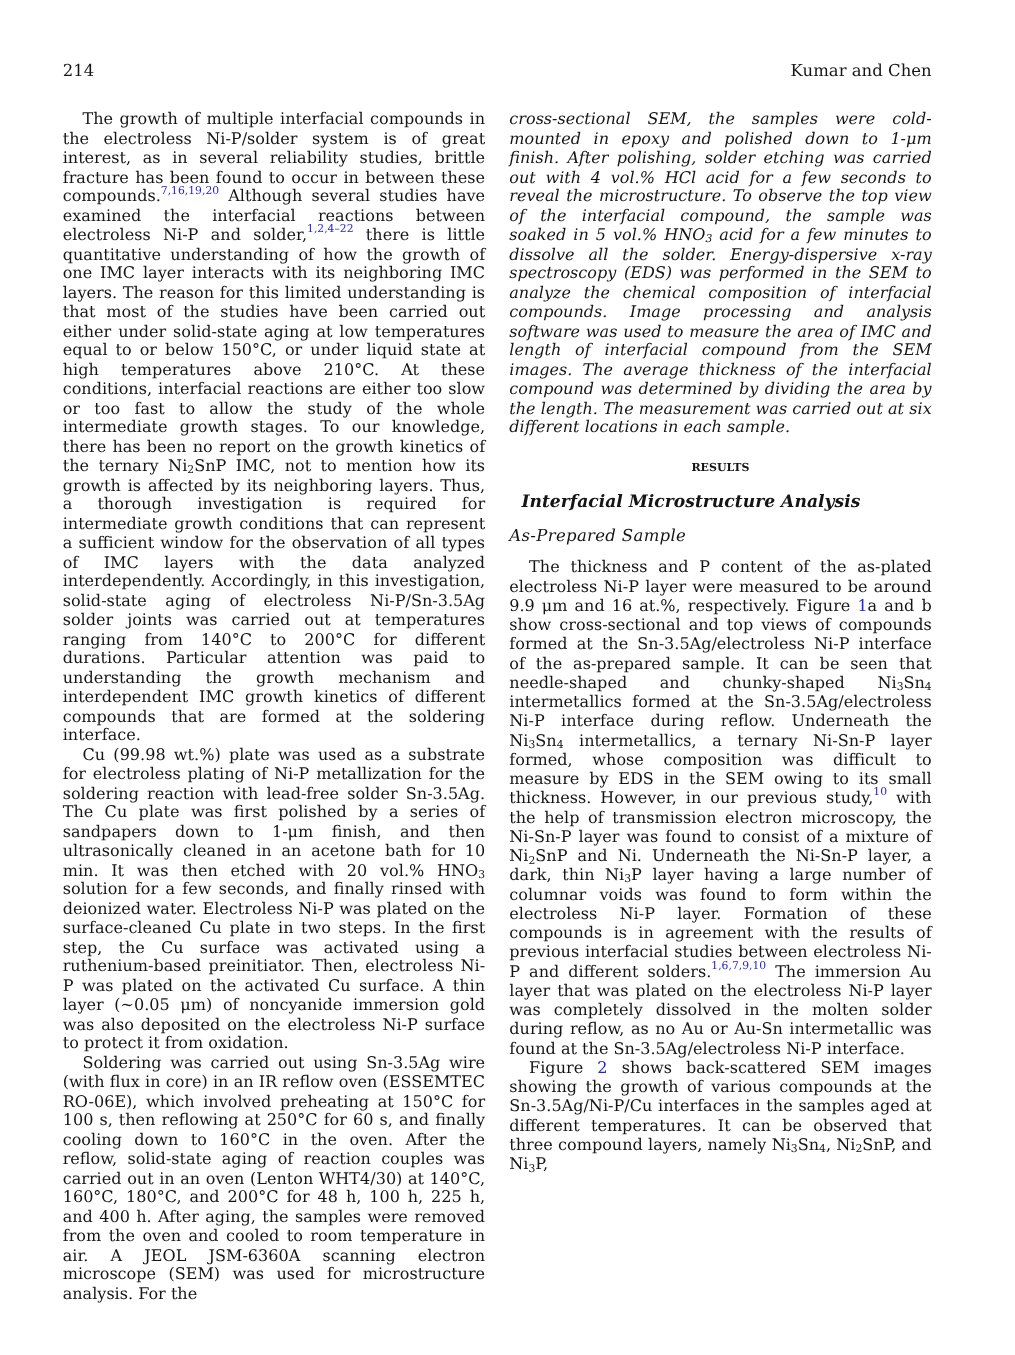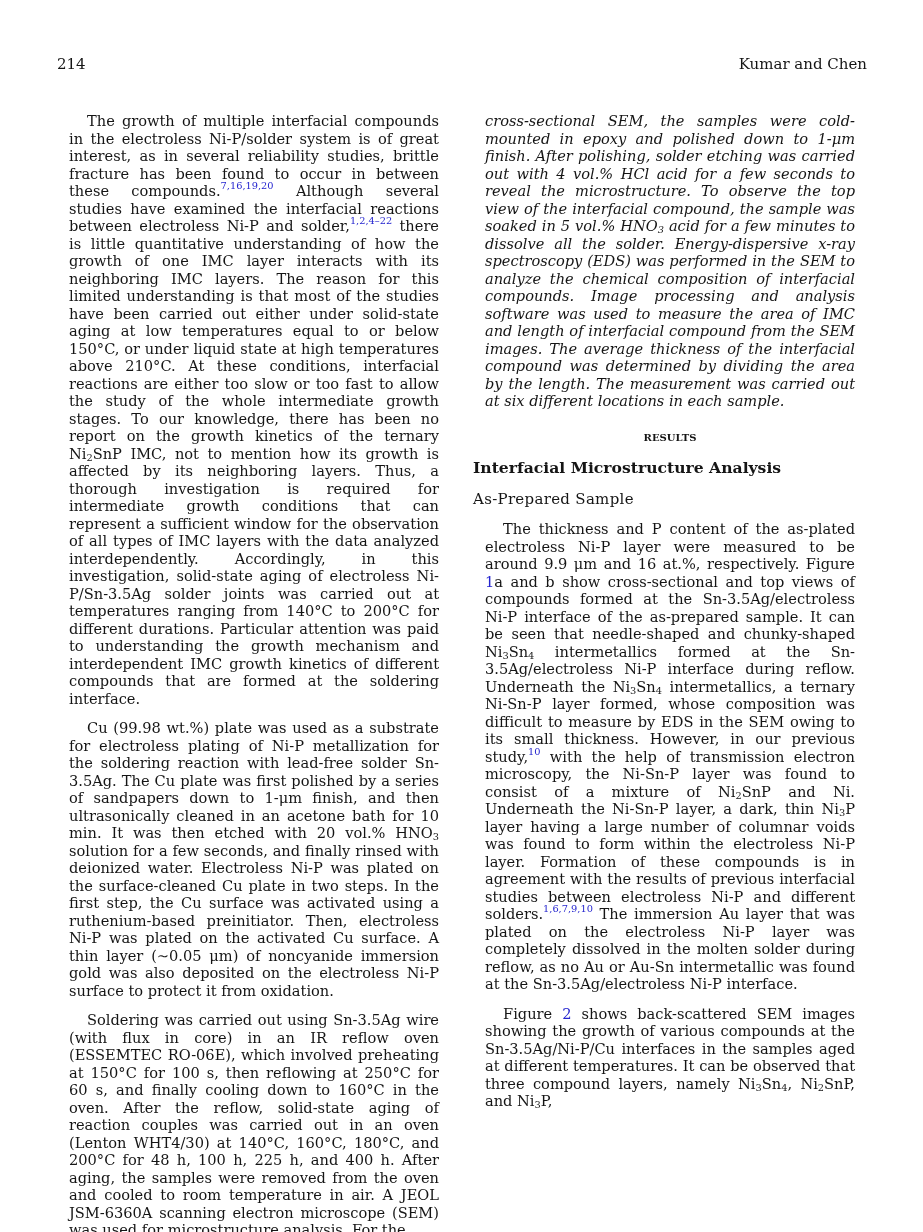--- a/index.html
+++ b/index.html
@@ -11,61 +11,63 @@
     width: 923px;
     height: 1232px;
     overflow: hidden;
     font-family: "DejaVu Serif", "Liberation Serif", serif;
     color: #151515;
   }
   .page {
     box-sizing: border-box;
     width: 923px;
     height: 1232px;
-    padding: 56px 56px 0 57px;
+    padding: 56px 76px 0 57px;
   }
   .header {
     display: flex;
     justify-content: space-between;
     align-items: baseline;
     font-size: 15px;
     line-height: 17px;
   }
   .columns {
     display: flex;
     gap: 22px;
     margin-top: 27px;
   }
   .col {
     width: 394px;
     font-size: 14.6px;
     line-height: 17.5px;
     text-align: justify;
   }
   .para {
-    margin: 12px;
+    margin: 0;
     text-indent: 18px;
   }
   .para.noindent {
     text-indent: 0;
     font-style: italic;
   }
   .h1 {
     text-align: center;
     font-weight: bold;
     font-size: 10px;
     margin: 19px 0 12px 0;
   }
   .h2 {
     font-weight: bold;
     font-size: 15.6px;
-    margin: 13px 0 10px 0;
+    margin: 13px 0 10px 11px;
     text-align: left;
+    font-style: italic;
   }
   .h3 {
+    font-style: italic;
     font-size: 15px;
     margin: 14px 0 11px 0;
     text-align: left;
     letter-spacing: 0.3px;
   }
   sup {
     font-size: 9.8px;
     line-height: 0;
     position: relative;
     top: -0.1em;

